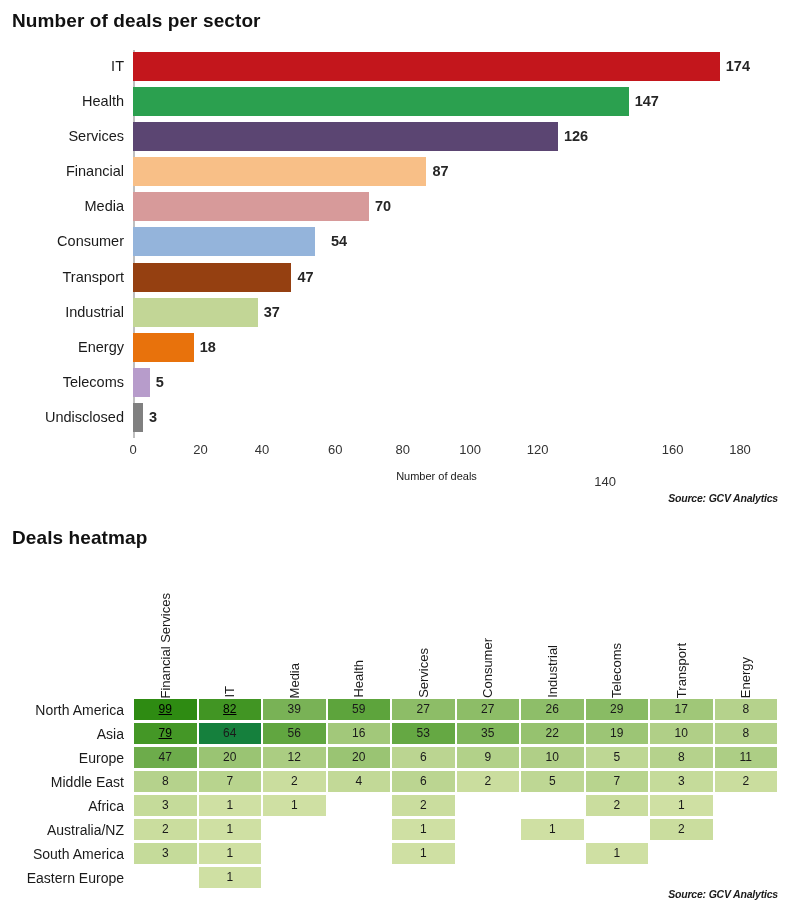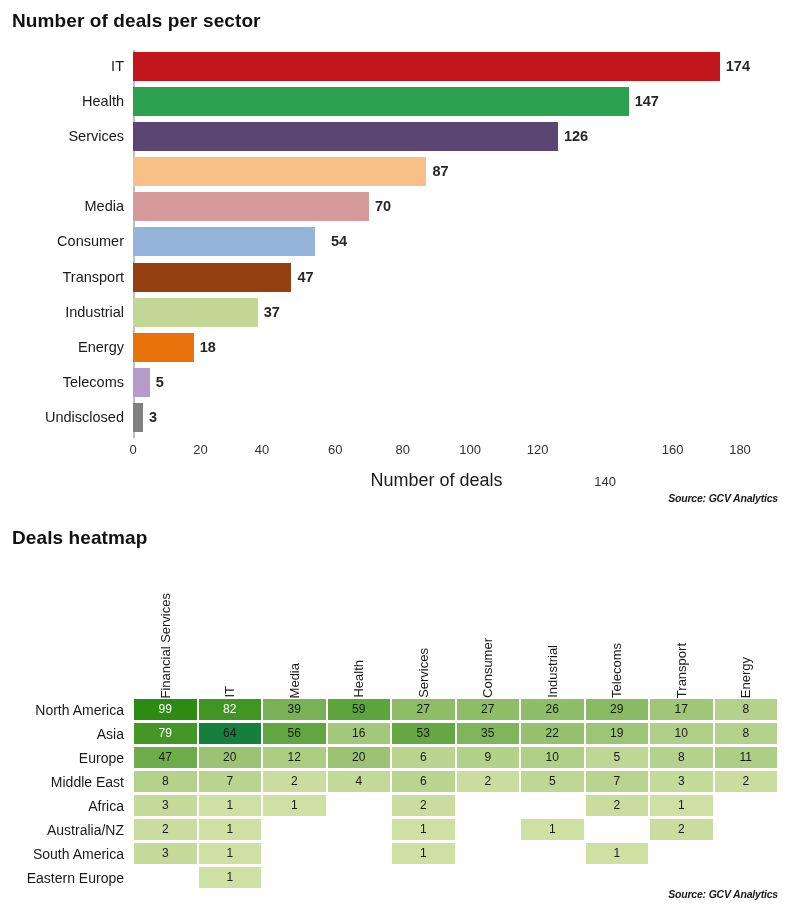--- a/index.html
+++ b/index.html
@@ -100,21 +100,21 @@
     color: #333333;
     transform: translateX(-50%);
     white-space: nowrap;
   }
   #x-axis-label {
     position: absolute;
     left: 133px;
     width: 607px;
     top: 470px;
     text-align: center;
-    font-size: 18px;
+    font-size: 11px;
     color: #1a1a1a;
   }
   #bar-source { top: 492px; }
 
   
   #heat-panel {
     position: absolute;
     left: 0; top: 520px;
     width: 788px; height: 395px;
   }
@@ -172,21 +172,21 @@
     position: absolute;
     top: 1px;
     width: 62.5px;
     height: 21px;
     line-height: 21px;
     text-align: center;
     font-size: 12px;
     color: #1a1a1a;
   }
   .heat-cell.empty { background: transparent !important; }
-  .heat-cell.light-text { color: #ffffff; }
+  .heat-cell.light-text { color: #000000; text-decoration: underline; }
 
   #heat-source { top: 368px; }
 </style>
 </head>
 <body>
 
 <section id="bar-panel">
 
   <div class="panel-title" id="bar-title">Number of deals per sector</div>
 
@@ -202,20 +202,21 @@
         <div class="bar-cat">Health</div>
         <div class="bar-rect" style="width: 495.717px; background: rgb(43, 160, 79);"></div>
         <div class="bar-value" style="left: 634.717px;">147</div>
       </div>
       <div class="bar-row">
         <div class="bar-cat">Services</div>
         <div class="bar-rect" style="width: 424.9px; background: rgb(91, 69, 114);"></div>
         <div class="bar-value" style="left: 563.9px;">126</div>
       </div>
       <div class="bar-row">
+        <div class="bar-cat">Financial</div>
         <div class="bar-rect" style="width: 293.383px; background: rgb(248, 191, 135);"></div>
         <div class="bar-value" style="left: 432.383px;">87</div>
       </div>
       <div class="bar-row">
         <div class="bar-cat">Media</div>
         <div class="bar-rect" style="width: 236.056px; background: rgb(215, 154, 154);"></div>
         <div class="bar-value" style="left: 375.056px;">70</div>
       </div>
       <div class="bar-row">
         <div class="bar-cat">Consumer</div>

